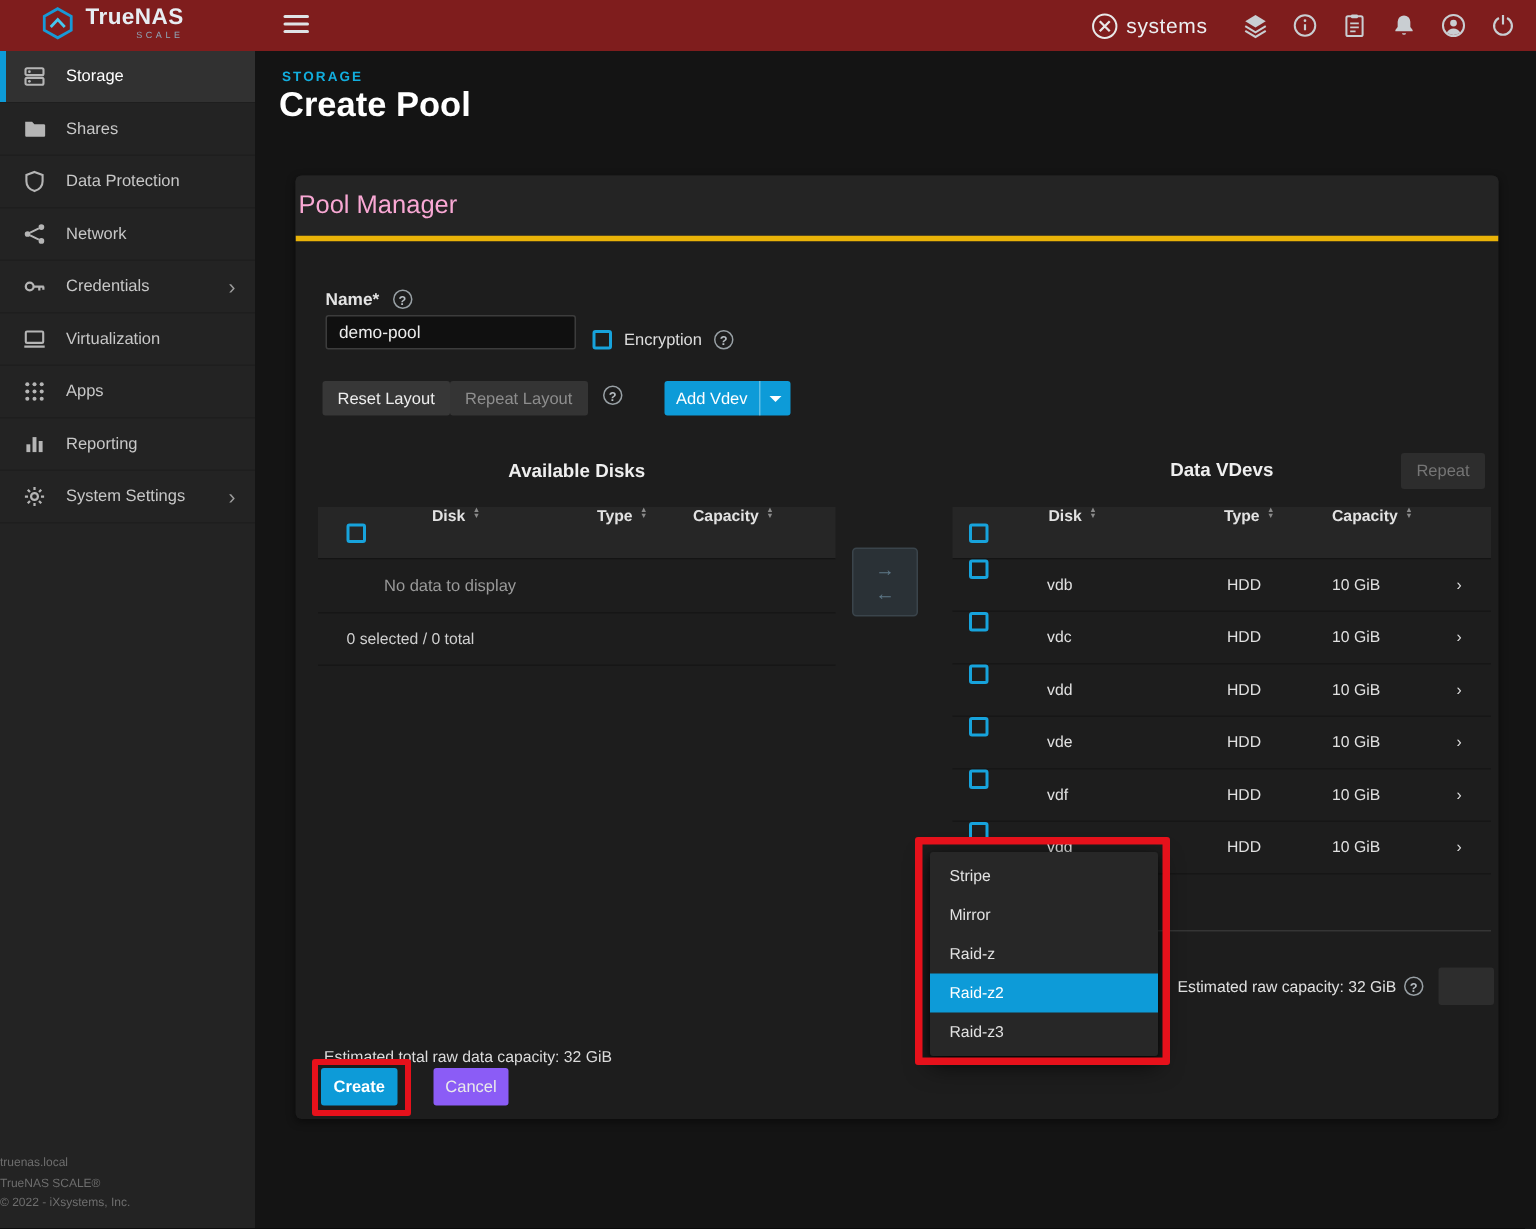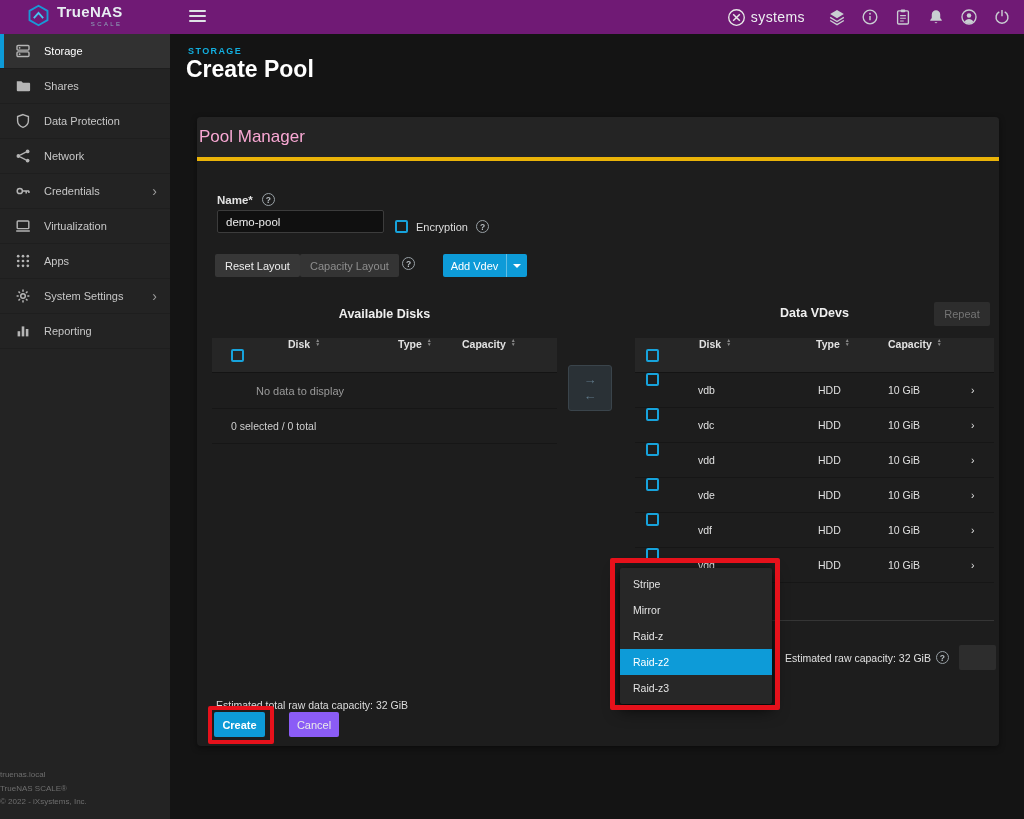--- a/index.html
+++ b/index.html
@@ -1,21 +1,21 @@
 <!DOCTYPE html>
 <html><head>
 <meta charset="utf-8">
 <style>
 *{margin:0;padding:0;box-sizing:border-box}
 html,body{background:#000}
 body{font-family:"Liberation Sans","DejaVu Sans",sans-serif}
 .screen{position:relative;width:1024px;height:819px;background:#141414;overflow:hidden}
 
 
-.hdr{position:absolute;top:0;left:0;width:1024px;height:34px;background:#701a75;z-index:6}
+.hdr{position:absolute;top:0;left:0;width:1024px;height:34px;background:#7f1d1d;z-index:6}
 .logo{position:absolute;left:27px;top:4px;display:flex;align-items:center;gap:7px}
 .logo-txt{display:flex;flex-direction:column;line-height:1}
 .logo-title{font-size:15px;font-weight:600;color:#e7edf2;letter-spacing:.3px}
 .logo-sub{font-size:6px;letter-spacing:2.4px;color:#8fa9bb;align-self:flex-end;margin-top:2px}
 .hamburger{position:absolute;left:189px;top:10px;width:17px;display:flex;flex-direction:column;gap:3px;cursor:pointer}
 .hamburger i{display:block;height:2px;background:#dfe3e6;border-radius:1px}
 .hdr-right{position:absolute;right:13px;top:0;height:34px;display:flex;align-items:center;gap:15px}
 .brand{display:flex;align-items:center;gap:5px;margin-right:8px}
 .brand-text{font-size:14px;font-weight:400;color:#eceff1;letter-spacing:.4px}
 .hicon{display:inline-flex;color:#c9ced2;cursor:pointer}
@@ -246,38 +246,38 @@
             <circle cx="12.8" cy="8" r="1.35"></circle>
             <circle cx="3.2" cy="12.8" r="1.35"></circle>
             <circle cx="8" cy="12.8" r="1.35"></circle>
             <circle cx="12.8" cy="12.8" r="1.35"></circle>
           </svg>
         </span>
       <span>Apps</span>
     </div>
     <div class="nav-item">
       <span class="nicon">
-          <svg width="16" height="16" viewBox="0 0 16 16">
-            <circle cx="8" cy="8" r="2.3" fill="none" stroke="currentColor" stroke-width="1.5"></circle>
-            <path d="M8 1.6v2.1M8 12.3v2.1M1.6 8h2.1M12.3 8h2.1M3.5 3.5l1.5 1.5M11 11l1.5 1.5M3.5 12.5 5 11M11 5l1.5-1.5" stroke="currentColor" stroke-width="1.5"></path>
-          </svg>
-        </span>
-      <span>System Settings</span>
-      <span class="nav-chev"></span>
-    </div>
-    <div class="nav-item">
-      <span class="nicon">
           <svg width="16" height="16" viewBox="0 0 16 16" fill="currentColor">
             <rect x="2.6" y="8.2" width="2.6" height="5.2"></rect>
             <rect x="6.7" y="3.4" width="2.6" height="10"></rect>
             <rect x="10.8" y="6" width="2.6" height="7.4"></rect>
           </svg>
         </span>
       <span>Reporting</span>
     </div>
+    <div class="nav-item">
+      <span class="nicon">
+          <svg width="16" height="16" viewBox="0 0 16 16">
+            <circle cx="8" cy="8" r="2.3" fill="none" stroke="currentColor" stroke-width="1.5"></circle>
+            <path d="M8 1.6v2.1M8 12.3v2.1M1.6 8h2.1M12.3 8h2.1M3.5 3.5l1.5 1.5M11 11l1.5 1.5M3.5 12.5 5 11M11 5l1.5-1.5" stroke="currentColor" stroke-width="1.5"></path>
+          </svg>
+        </span>
+      <span>System Settings</span>
+      <span class="nav-chev"></span>
+    </div>
     <div class="side-foot">
       <div>truenas.local</div>
       <div>TrueNAS SCALE®</div>
       <div>© 2022 - iXsystems, Inc.</div>
     </div>
   </aside>
 
   <div class="crumb">STORAGE</div>
   <div class="page-title">Create Pool</div>
 
@@ -290,21 +290,21 @@
     </div>
     <input class="txt-input" type="text" value="demo-pool" style="">
 
     <div class="enc-row">
       <span class="cb"></span>
       <span class="enc-lbl">Encryption</span>
       <span class="help"></span>
     </div>
 
     <button class="btn reset-btn">Reset Layout</button>
-    <button class="btn suggest-btn">Capacity Layout</button>
+    <button class="btn suggest-btn">Repeat Layout</button>
     <span class="help layout-help"></span>
     <div class="addvdev">
       <span class="lbl">Add Vdev</span>
       <span class="sep"></span>
       <span class="caret-box">
           <span class="caret"></span>
         </span>
     </div>
 
     <div class="sec-title avail-title">Available Disks</div>

